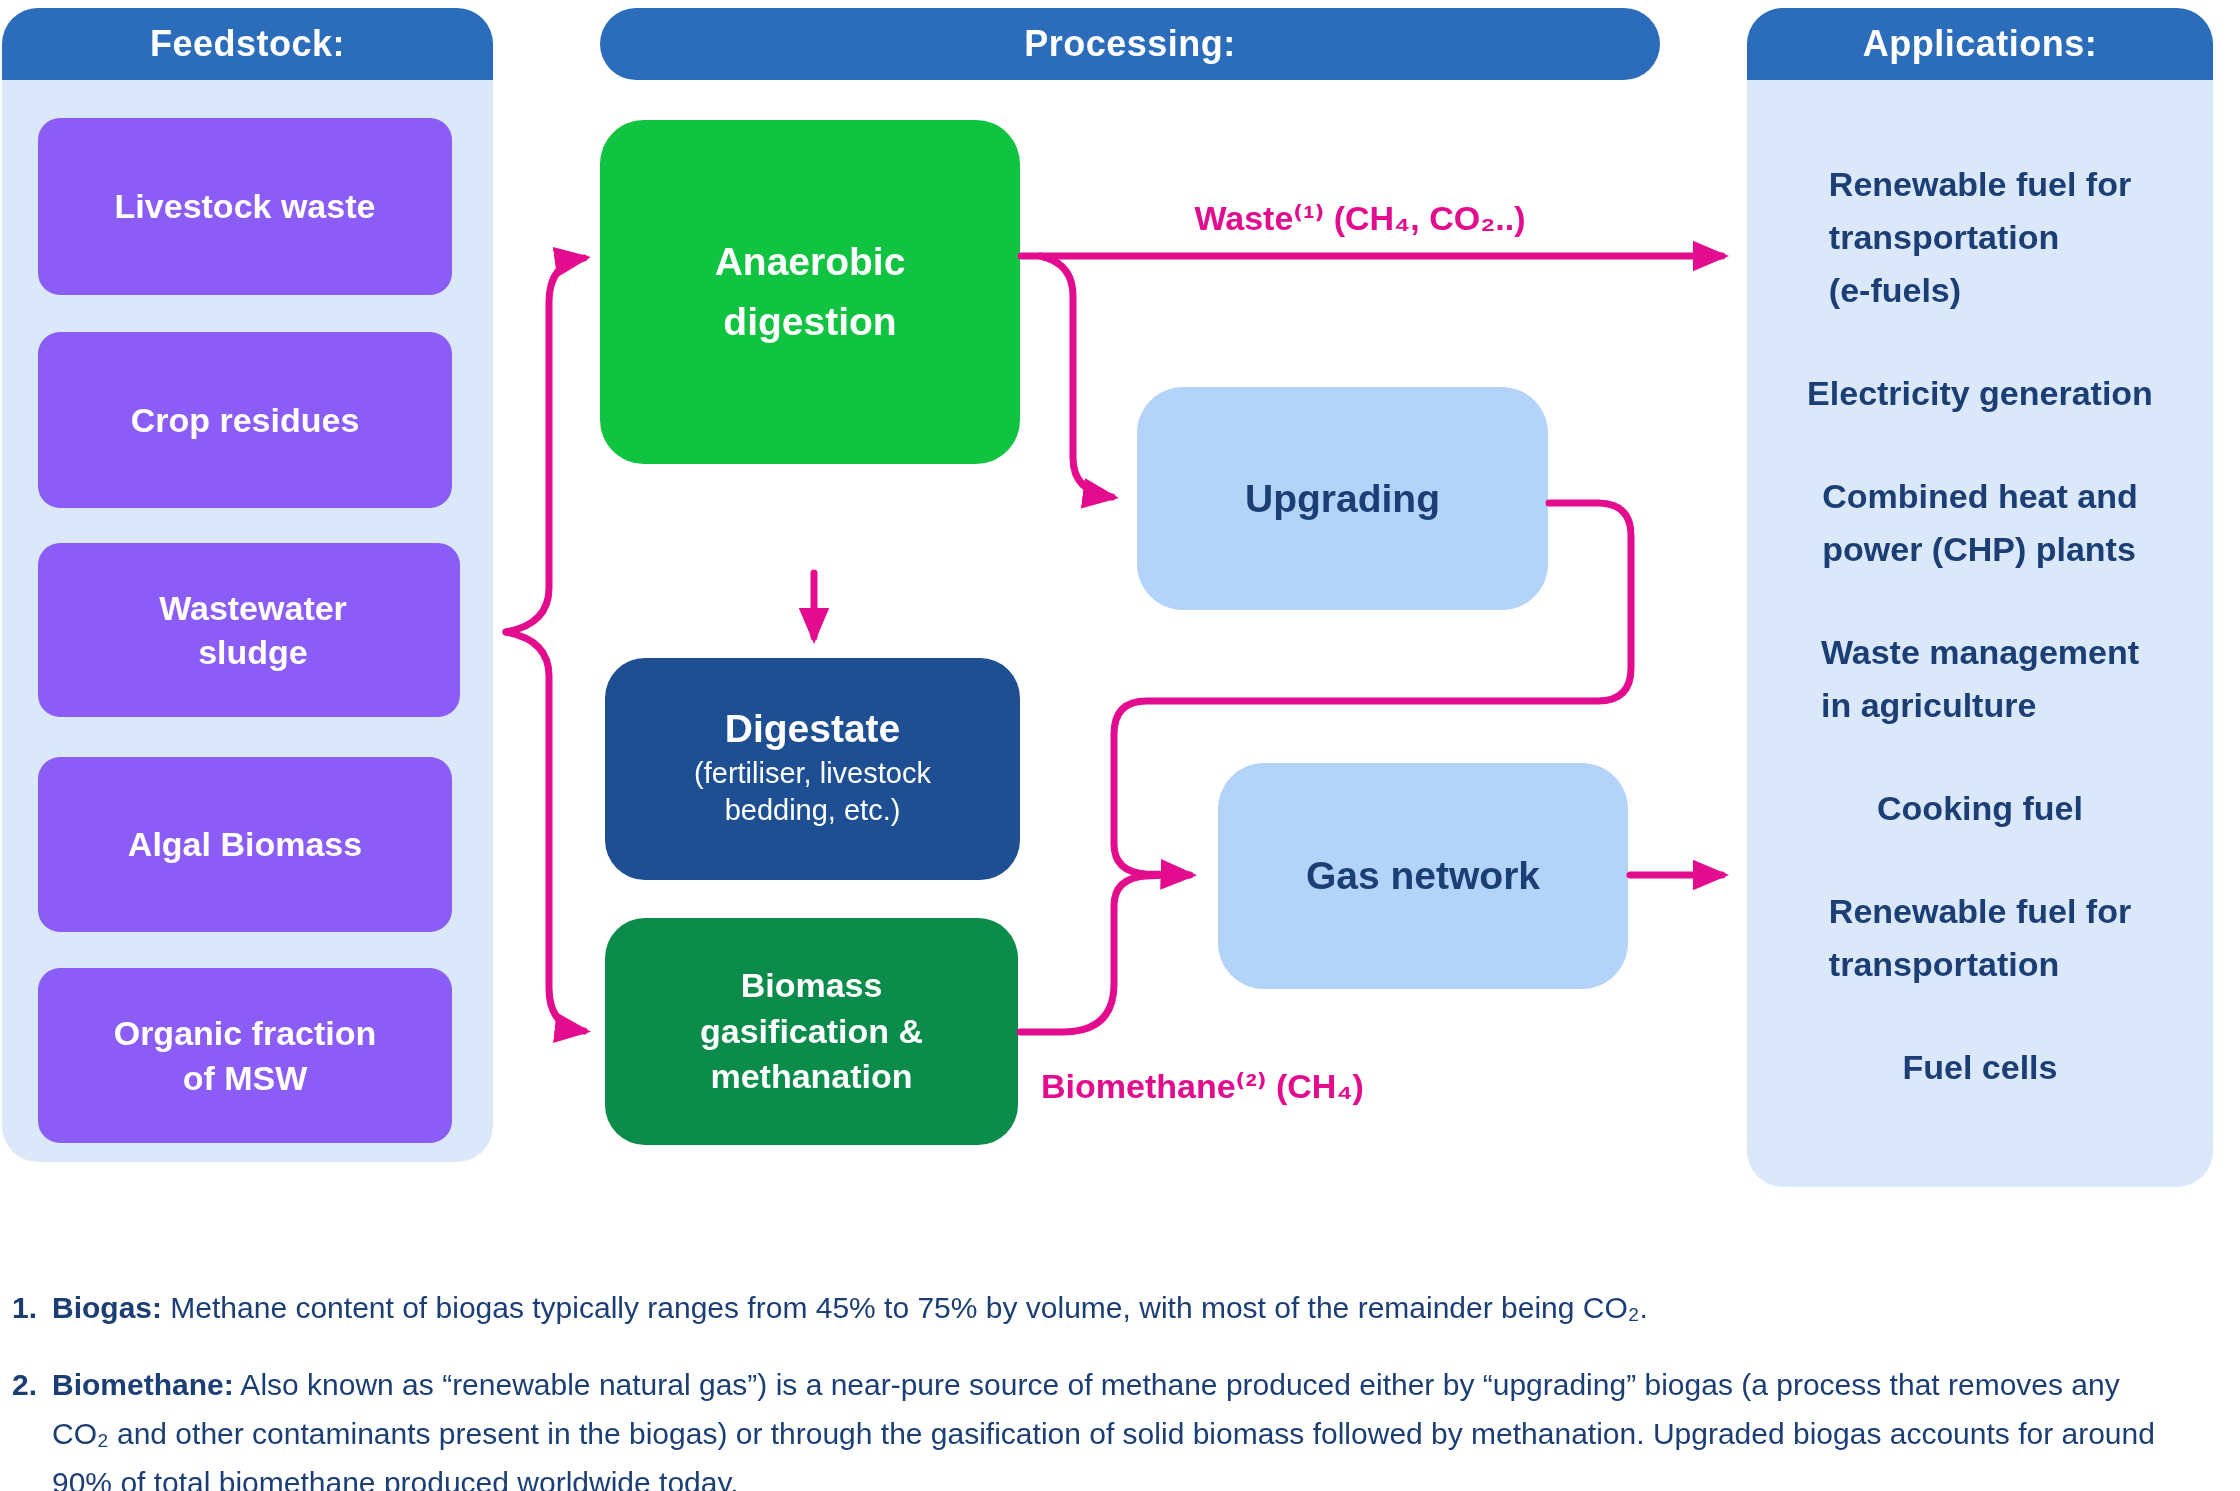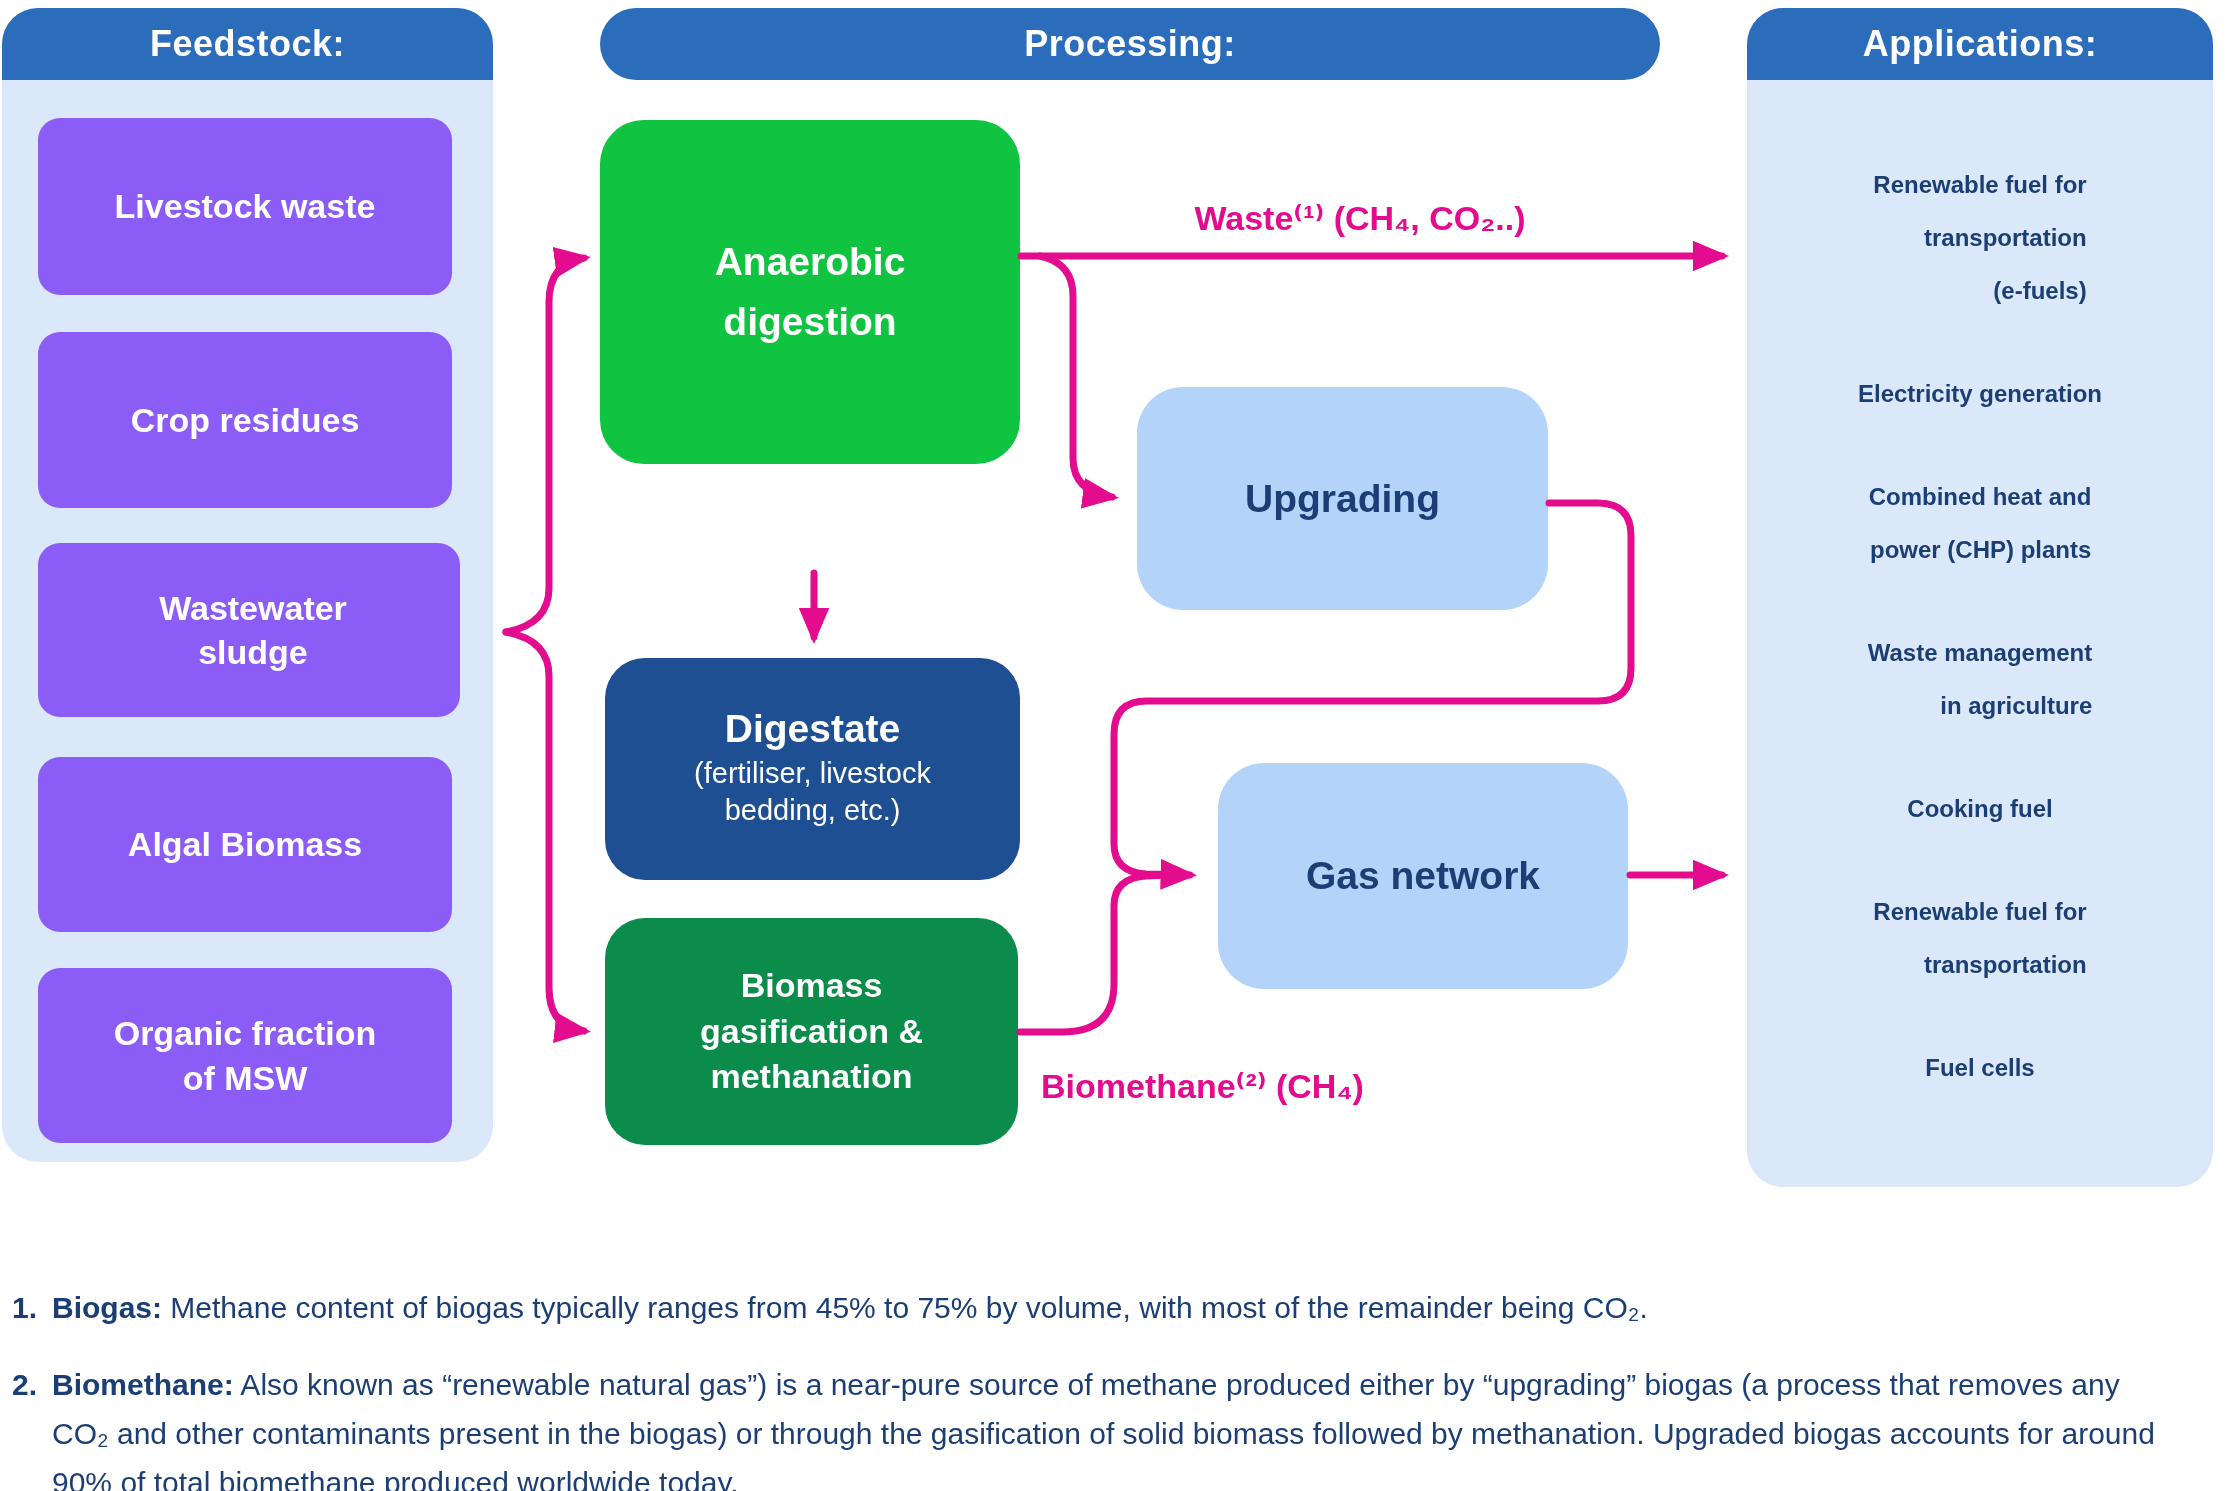--- a/index.html
+++ b/index.html
@@ -51,22 +51,22 @@
   .node-light{background:#b4d3f8;color:#1b3e75;border-radius:46px;font-size:39px;font-weight:bold;}
   .digestate-title{font-size:39px;font-weight:bold;line-height:1.1;margin-bottom:4px;}
   .digestate-sub{font-size:29px;font-weight:normal;line-height:1.3;}
   
   .apps-content{
     position:absolute;left:0;right:0;top:72px;bottom:0;
     display:flex;flex-direction:column;align-items:center;
     padding-top:78px;gap:50px;
   }
   .app-item{
-    color:#1b3e75;font-size:24px;font-weight:bold;line-height:53px;
-    text-align:right;white-space:pre-line;
+    color:#1b3e75;font-size:34px;font-weight:bold;line-height:53px;
+    text-align:left;white-space:pre-line;
   }
   
   .flow-label{
     position:absolute;color:#e30c8f;
     font-size:34px;font-weight:bold;
   }
   .flow-label.centered{text-align:center;}
   
   .footnotes{
     position:absolute;left:12px;top:1283px;width:2170px;

